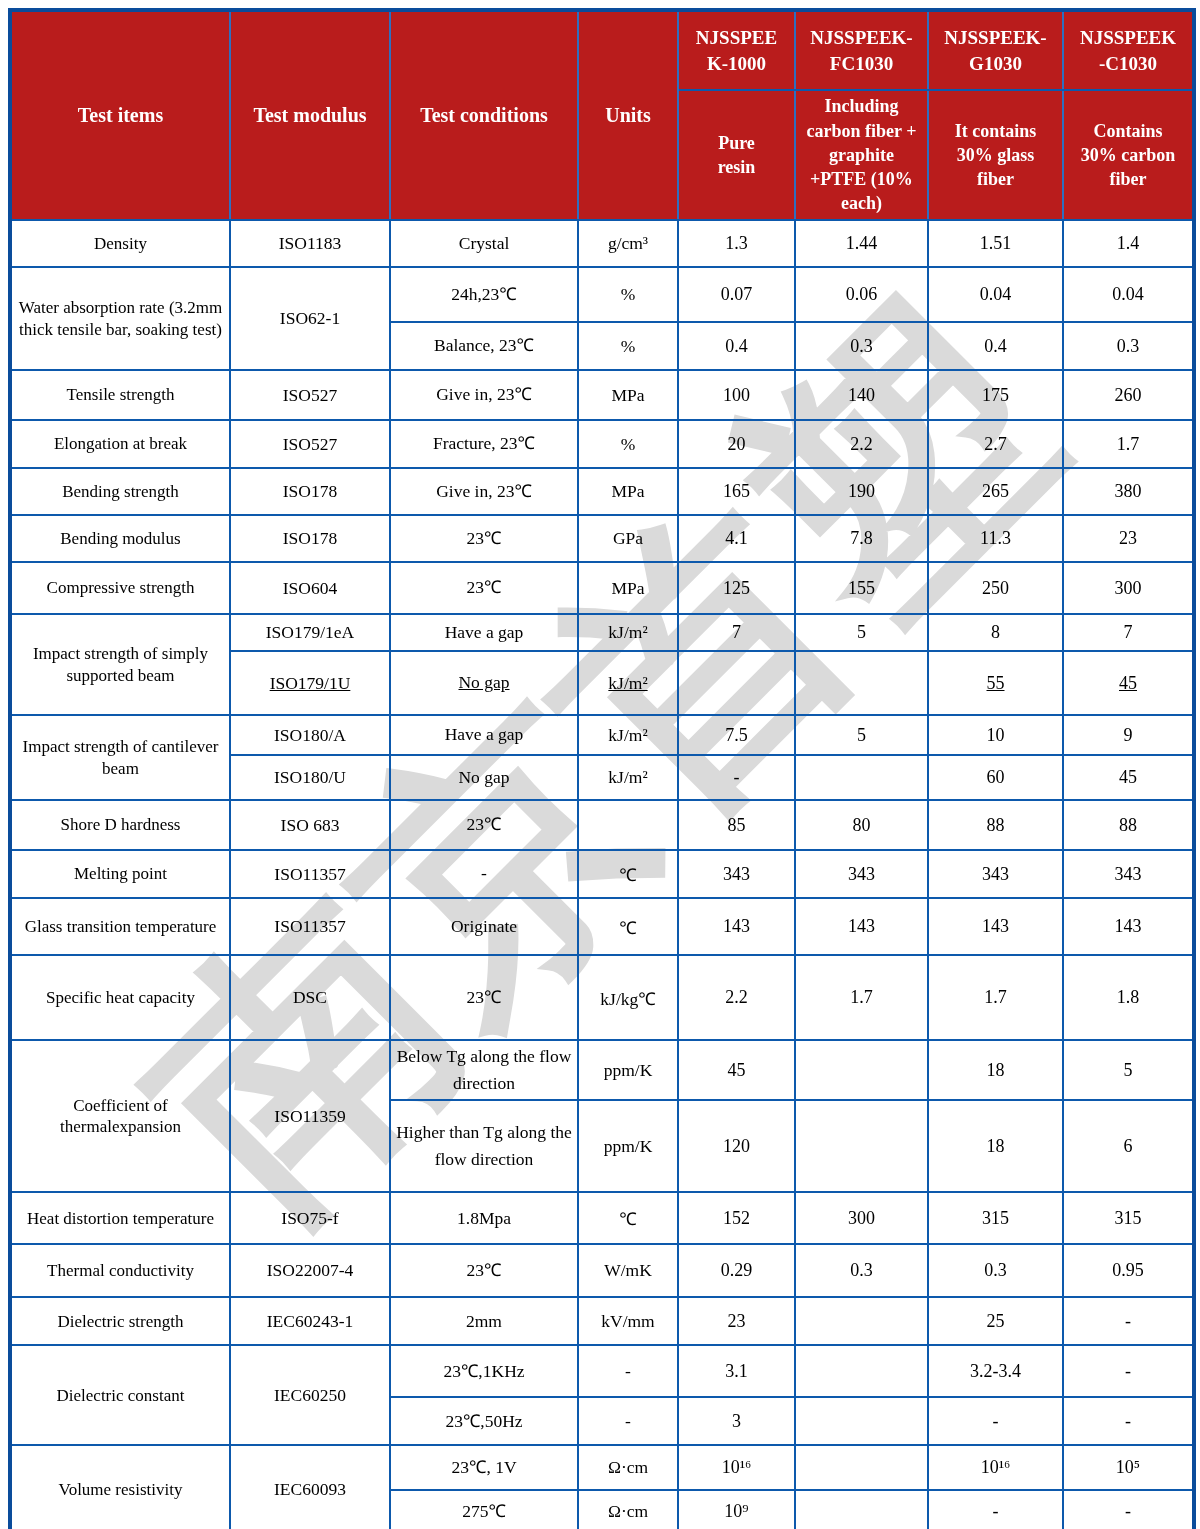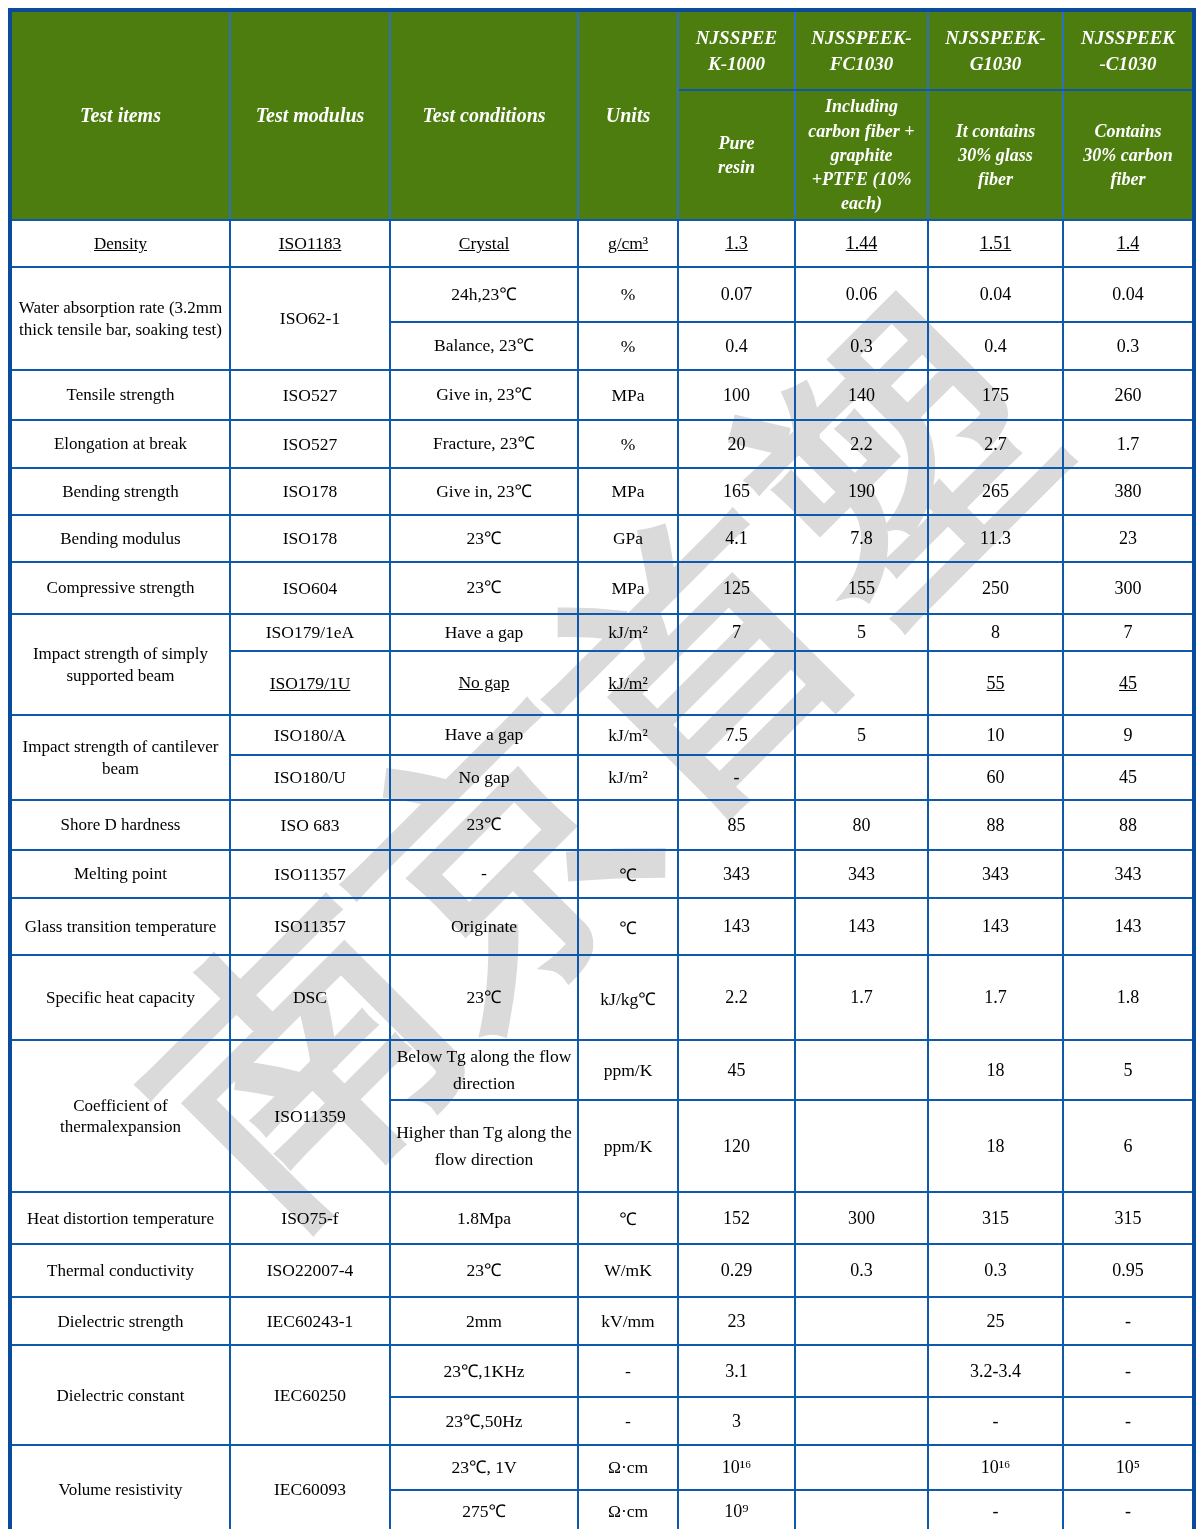--- a/index.html
+++ b/index.html
@@ -39,40 +39,39 @@
   }
   th,td{
     border:2px solid #0d59ac;
     text-align:center;
     vertical-align:middle;
     padding:2px 4px;
     box-sizing:border-box;
     word-wrap:break-word;
   }
   thead th{
-    background:#4d7c0f;
+    background:#b91c1c;
     color:#ffffff;
     font-weight:bold;
     border-color:#2e6fc0;
     border-bottom-color:#0d59ac;
-    font-style:italic;
   }
   thead tr.hrow1{height:80px;}
   thead tr.hrow2{height:130px;}
   th.h-static{font-size:20px;}
   th.prod-name{font-size:19px;white-space:pre-line;line-height:1.35;}
   th.prod-desc{font-size:18px;white-space:pre-line;line-height:1.35;}
   tbody td{font-size:18px;color:#000;background:transparent;}
   td.c-item{font-size:17px;line-height:1.25;}
   td.c-crit{font-size:17.5px;}
   td.c-cond{font-size:17.5px;line-height:1.55;}
   td.c-unit{font-size:17.5px;}
   td.c-val{font-size:18px;}
   
-  tbody tr:nth-child(1){height:47px;text-decoration:underline;}
+  tbody tr:nth-child(1){height:47px;}
   tbody tr:nth-child(2){height:55px;}
   tbody tr:nth-child(3){height:48px;}
   tbody tr:nth-child(4){height:50px;}
   tbody tr:nth-child(5){height:48px;}
   tbody tr:nth-child(6){height:47px;}
   tbody tr:nth-child(7){height:47px;}
   tbody tr:nth-child(8){height:52px;}
   tbody tr:nth-child(9){height:37px;}
   tbody tr:nth-child(10){height:64px;text-decoration:underline;}
   tbody tr:nth-child(11){height:40px;}

